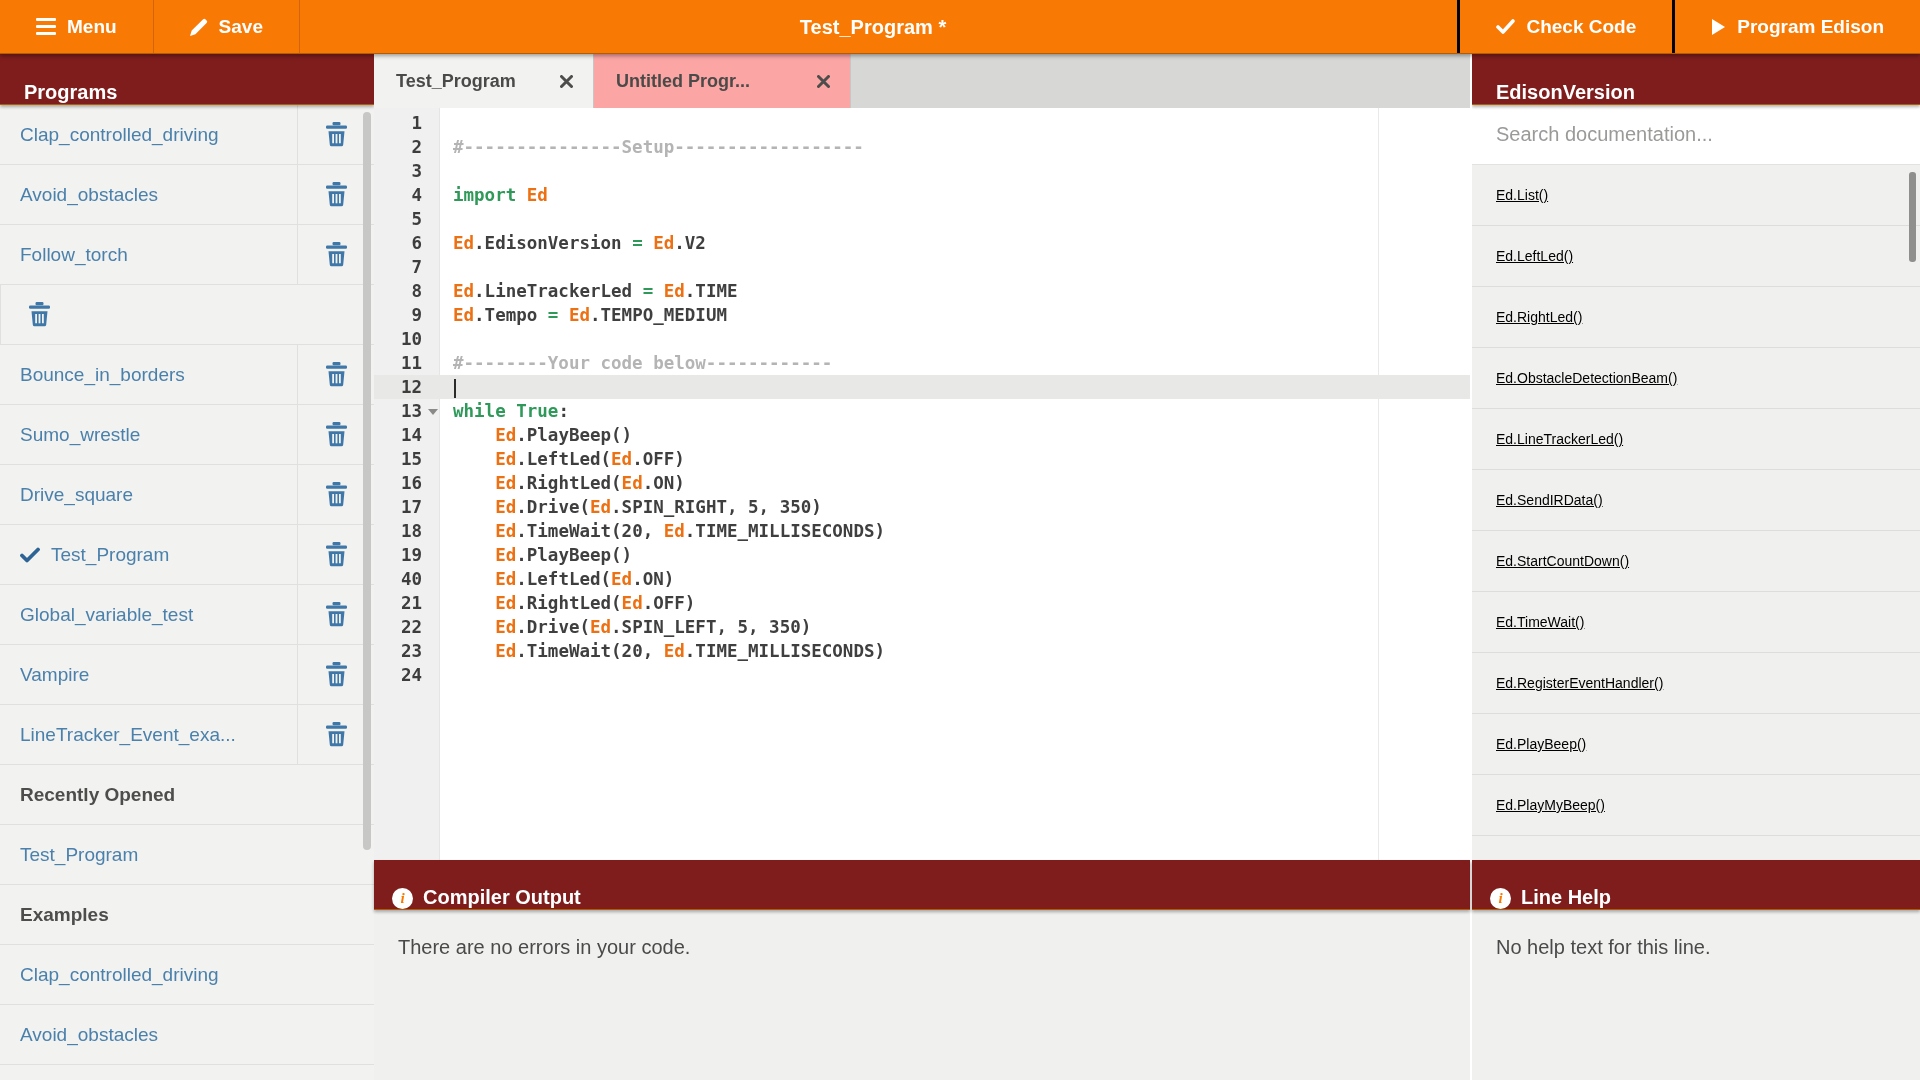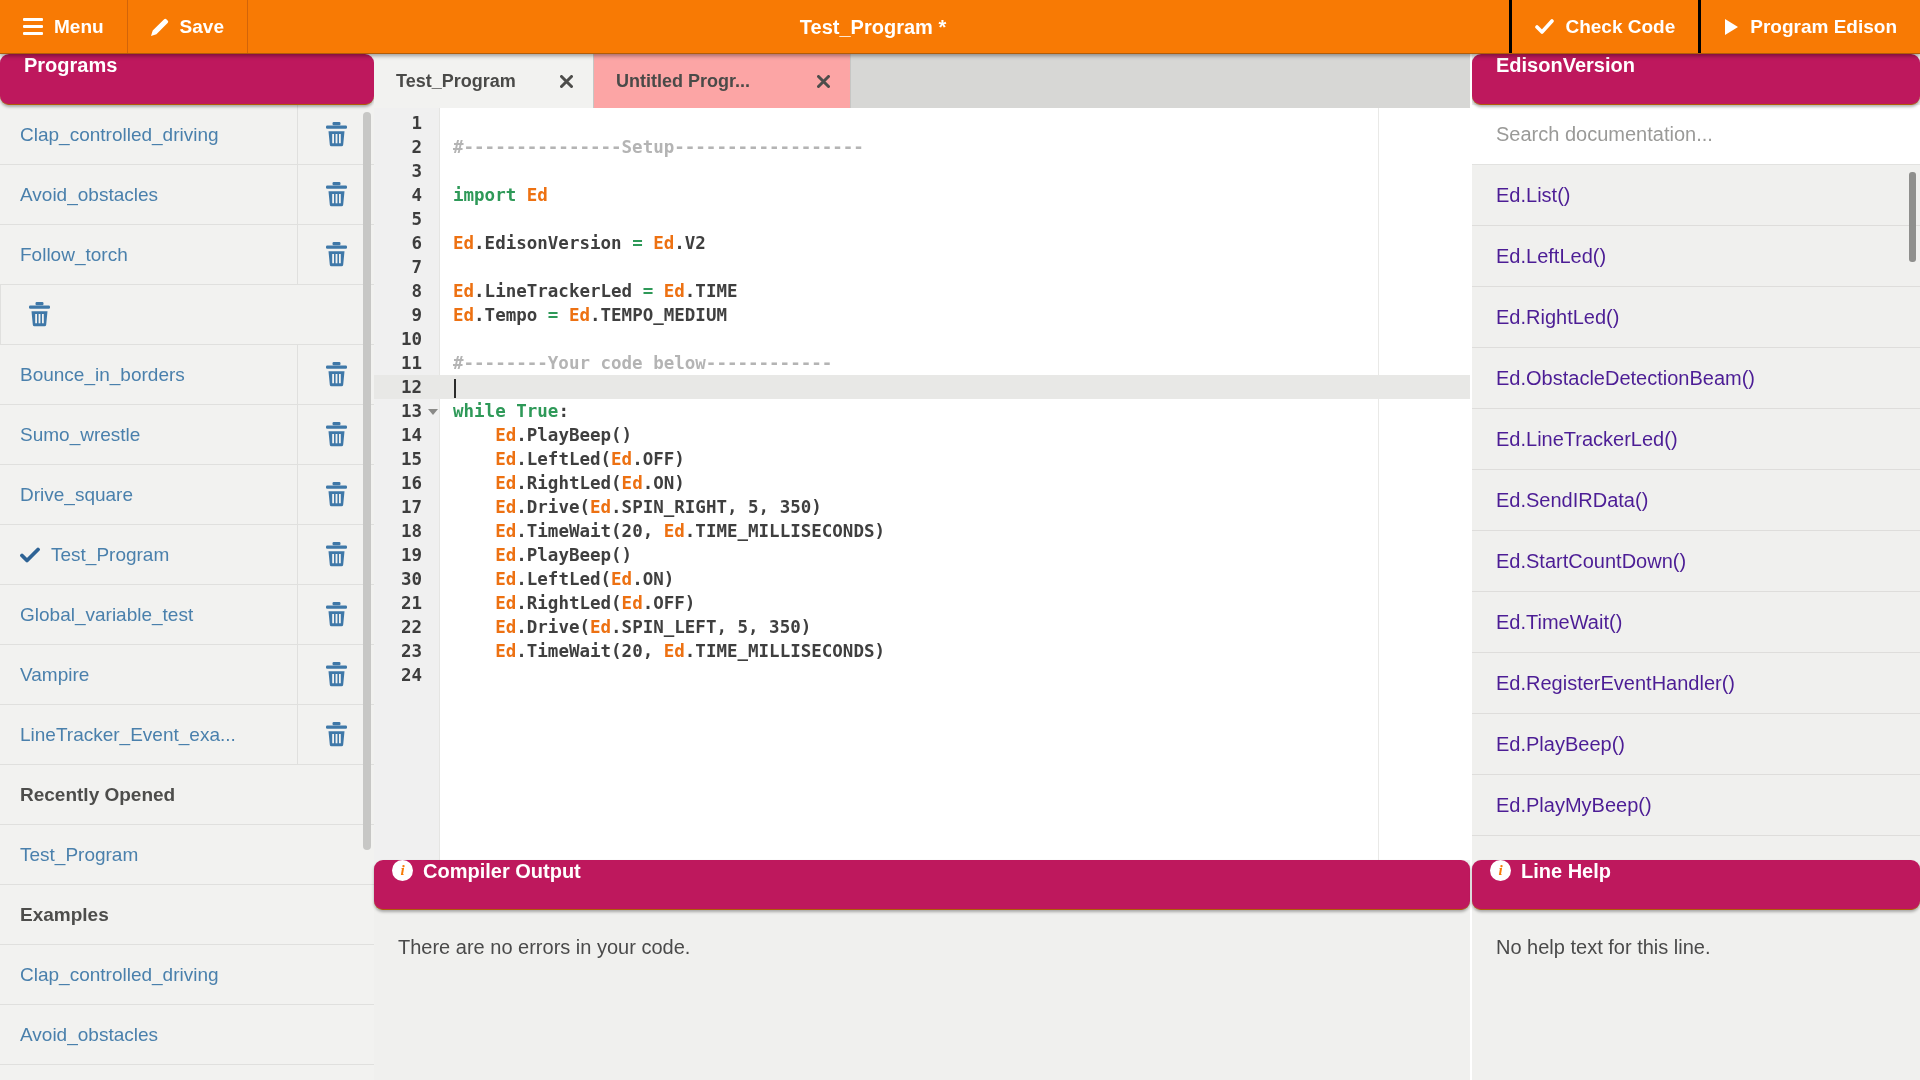--- a/index.html
+++ b/index.html
@@ -6,35 +6,35 @@
   html,body { width:1920px; height:1080px; overflow:hidden; background:#fff;
     font-family:"Liberation Sans", sans-serif; }
 
   
   .topbar { position:absolute; left:0; top:0; width:1920px; height:54px;
     background:#F87A04; border-bottom:1px solid #b05c08;
     box-shadow:0 2px 4px rgba(0,0,0,.35); z-index:10;
     display:flex; align-items:stretch; }
   .tb-group { display:flex; align-items:stretch; }
   .tb-group.right { margin-left:auto; }
-  .tb-btn { display:flex; align-items:center; gap:11px; padding:0 23px;
+  .tb-btn { display:flex; align-items:center; gap:11px; padding:0 36px;
     background:transparent; border:none; cursor:pointer;
     color:#fff; font-weight:bold; font-size:19px; font-family:inherit; }
   .tb-group.left .tb-btn { border-right:1px solid #d26409; }
   .tb-group.right .tb-btn { border-left:3px solid #000000; }
   .tb-title { position:absolute; left:873px; top:0; height:54px; transform:translateX(-50%);
     display:flex; align-items:center; color:#fff; font-weight:bold; font-size:20px; }
   .hamburger { display:flex; flex-direction:column; gap:3.5px; width:20px; }
   .hamburger i { display:block; height:3.2px; background:#fff; border-radius:1px; }
 
   
-  .panel-header { height:51px; background:#be185d; border-bottom:1px solid #b05c08;
-    box-shadow:0 2px 3px rgba(0,0,0,.3); display:flex; align-items:flex-start;
+  .panel-header { height:51px; background:#7f1d1d; border-bottom:1px solid #b05c08;
+    box-shadow:0 2px 3px rgba(0,0,0,.3); display:flex; align-items:flex-end;
     padding-left:24px; color:#fff; font-weight:bold; font-size:20px;
-    position:relative; z-index:3; gap:10px;border-radius:9px; }
+    position:relative; z-index:3; gap:10px; }
   .info-circle { width:21px; height:21px; border-radius:50%; background:#fff;
     color:#F87A04; font-family:"Liberation Serif", serif; font-weight:bold;
     font-size:15px; display:flex; align-items:center; justify-content:center;
     font-style:italic; }
 
   
   .sidebar { position:absolute; left:0; top:54px; width:374px; height:1026px;
     background:#f2f2f0; overflow:hidden; }
   .sb-row { height:60px; display:flex; align-items:stretch;
     border-bottom:1px solid #e0e0de; }
@@ -81,21 +81,21 @@
   .docpanel { position:absolute; left:1472px; top:54px; width:448px; height:806px;
     background:#f0f0ee; overflow:hidden; }
   .search-row { height:60px; background:#fff; display:flex; align-items:center;
     border-bottom:1px solid #e2e2e0; }
   .search-row input { width:100%; height:100%; border:none; outline:none;
     background:transparent; padding-left:24px; font-size:20px; color:#4a4a4a;
     font-family:inherit; }
   .search-row input::placeholder { color:#9a9a98; opacity:1; }
   .doc-row { height:61px; display:flex; align-items:center; padding-left:24px;
     border-bottom:1px solid #dedddb; }
-  .doc-link { color:#4c1d95; font-size:20px; cursor:pointer; }
+  .doc-link { color:#000000; font-size:14px; cursor:pointer;text-decoration:underline; }
   .doc-scroll-thumb { position:absolute; right:4px; top:118px; width:7px; height:90px;
     background:#8f8f8d; border-radius:3px; }
 
   
   .compiler { position:absolute; left:374px; top:860px; width:1096px; height:220px;
     background:#f0f0ee; }
   .linehelp { position:absolute; left:1472px; top:860px; width:448px; height:220px;
     background:#f0f0ee; }
   .panel-header.small { height:50px; padding-left:18px; }
   .panel-body { padding:26px 24px; color:#4a4a4a; font-size:20px; }
@@ -508,21 +508,21 @@
         </div>
         <div class="code-line">
           <div class="ln">18</div>
           <div class="ct"><span class="tk-p">    </span><span class="tk-e">Ed</span><span class="tk-p">.TimeWait(20, </span><span class="tk-e">Ed</span><span class="tk-p">.TIME_MILLISECONDS)</span></div>
         </div>
         <div class="code-line">
           <div class="ln">19</div>
           <div class="ct"><span class="tk-p">    </span><span class="tk-e">Ed</span><span class="tk-p">.PlayBeep()</span></div>
         </div>
         <div class="code-line">
-          <div class="ln">30</div>
+          <div class="ln">40</div>
           <div class="ct"><span class="tk-p">    </span><span class="tk-e">Ed</span><span class="tk-p">.LeftLed(</span><span class="tk-e">Ed</span><span class="tk-p">.ON)</span></div>
         </div>
         <div class="code-line">
           <div class="ln">21</div>
           <div class="ct"><span class="tk-p">    </span><span class="tk-e">Ed</span><span class="tk-p">.RightLed(</span><span class="tk-e">Ed</span><span class="tk-p">.OFF)</span></div>
         </div>
         <div class="code-line">
           <div class="ln">22</div>
           <div class="ct"><span class="tk-p">    </span><span class="tk-e">Ed</span><span class="tk-p">.Drive(</span><span class="tk-e">Ed</span><span class="tk-p">.SPIN_LEFT, 5, 350)</span></div>
         </div>

